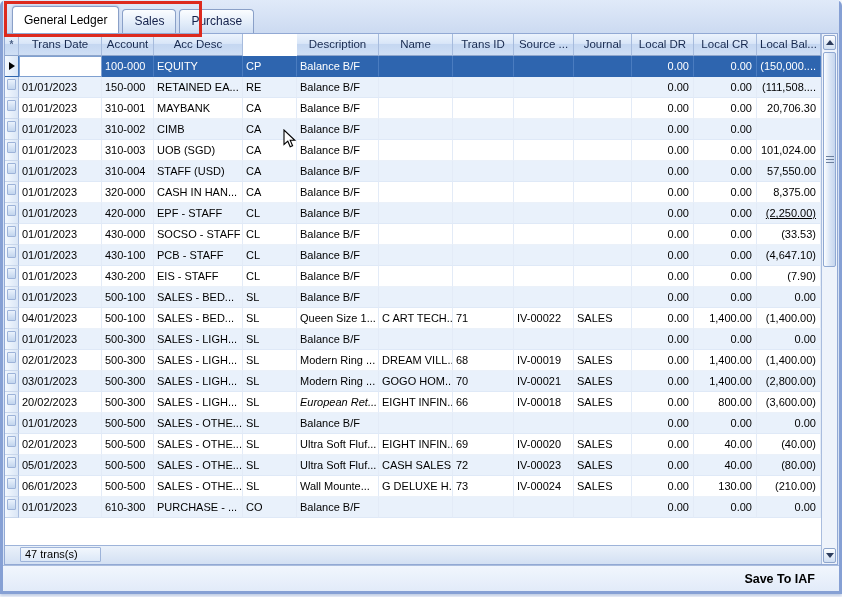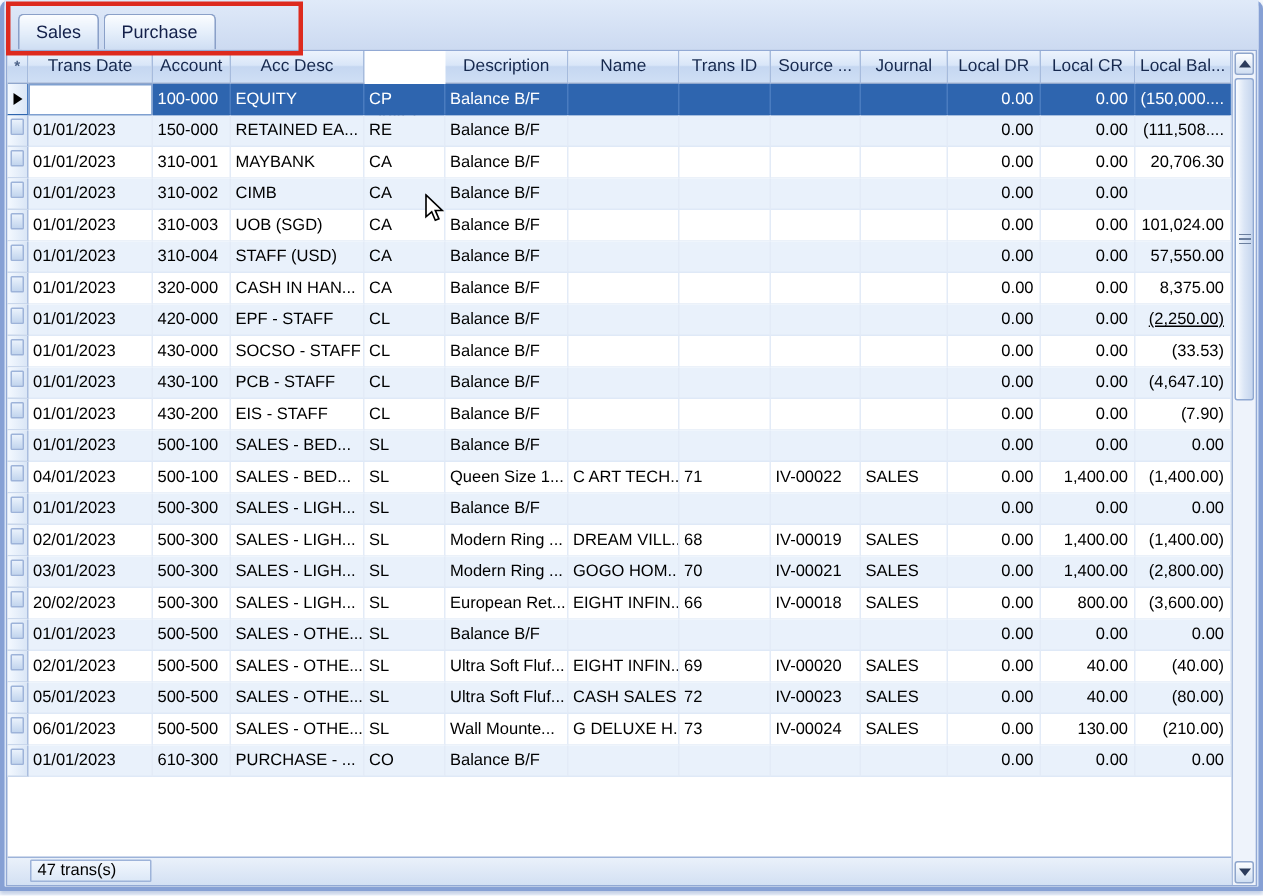--- a/index.html
+++ b/index.html
@@ -165,20 +165,21 @@
   
   .cursor{position:absolute;left:283px;top:129px;z-index:9;pointer-events:none;}
 </style>
 </head>
 <body>
 
 <div class="window">
 
 
   <div class="tabstrip">
+    <div class="tab active">General Ledger</div>
     <div class="tab inactive">Sales</div>
     <div class="tab inactive">Purchase</div>
     <div class="annotation-rect"></div>
   </div>
 
   <div class="gridwrap">
     <div class="gridcols">
       <div class="gridhead" id="grid-head">
           <div class="hcell ind" style="width: 14px;">*</div>
           <div class="hcell" style="width: 83px;">Trans Date</div>
@@ -468,21 +469,21 @@
             <div class="cell num" style="width: 64px;">(2,800.00)</div>
           </div>
           <div class="row">
             <div class="cell ind" style="width: 14px;">
               <span class="ind-sq"></span>
             </div>
             <div class="cell" style="width: 83px;">20/02/2023</div>
             <div class="cell" style="width: 52px;">500-300</div>
             <div class="cell" style="width: 89px;">SALES - LIGH...</div>
             <div class="cell" style="width: 54px;">SL</div>
-            <div class="cell" style="width: 82px;">European Ret...</div>
+            <div class="cell" style="width: 82px; font-style: italic;">European Ret...</div>
             <div class="cell" style="width: 74px;">EIGHT INFIN...</div>
             <div class="cell" style="width: 61px;">66</div>
             <div class="cell" style="width: 60px;">IV-00018</div>
             <div class="cell" style="width: 58px;">SALES</div>
             <div class="cell num" style="width: 62px;">0.00</div>
             <div class="cell num" style="width: 63px;">800.00</div>
             <div class="cell num" style="width: 64px;">(3,600.00)</div>
           </div>
           <div class="row alt">
             <div class="cell ind" style="width: 14px;">
@@ -596,17 +597,20 @@
         <div class="sthumb">
           <div class="sgrip"></div>
         </div>
       </div>
       <div class="sbtn">
         <div class="tri-down"></div>
       </div>
     </div>
   </div>
 
+  <div class="bottombar">
+    <span class="save-label">Save To IAF</span>
+  </div>
 </div>
 
 <svg class="cursor" width="14" height="20" viewBox="0 0 14 20">
   <path d="M1,1 L1,15.5 L4.8,12.2 L7.2,17.8 L9.6,16.8 L7.2,11.3 L11.8,11.3 Z" fill="#ffffff" stroke="#000000" stroke-width="1.1"></path>
 </svg>
 
 </body></html>

